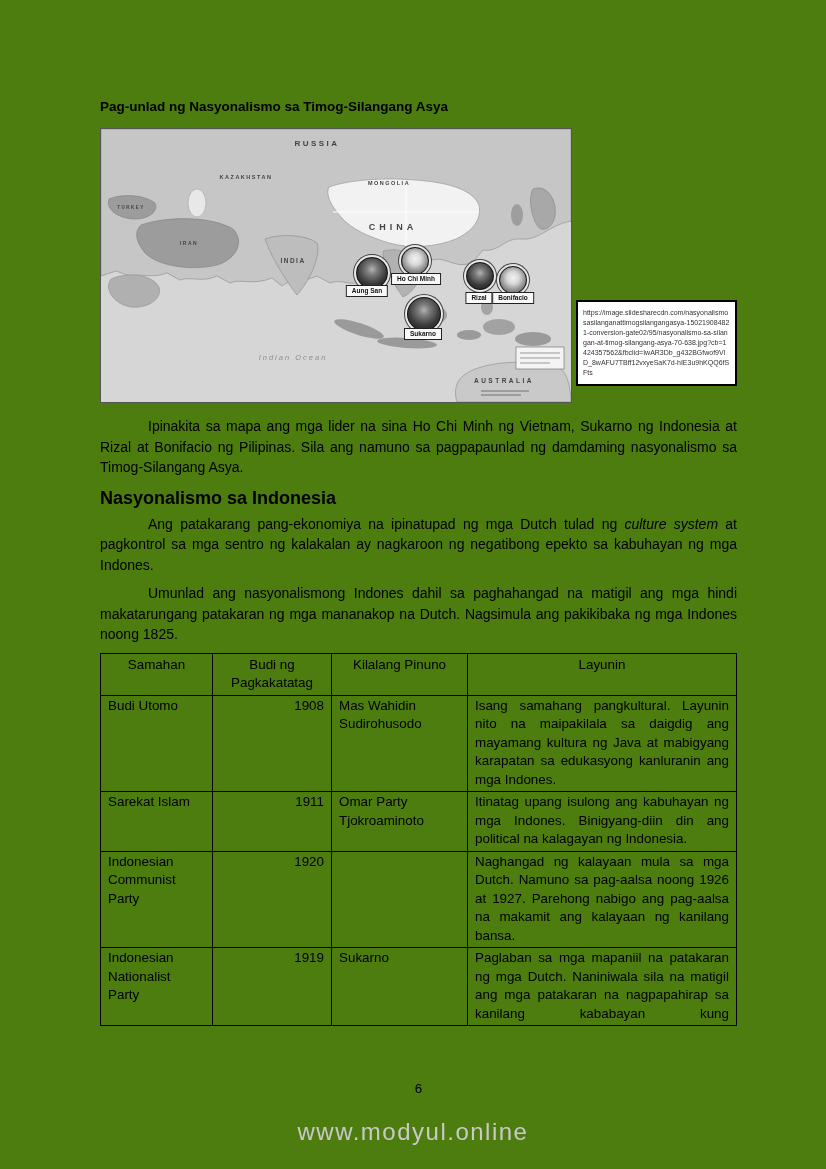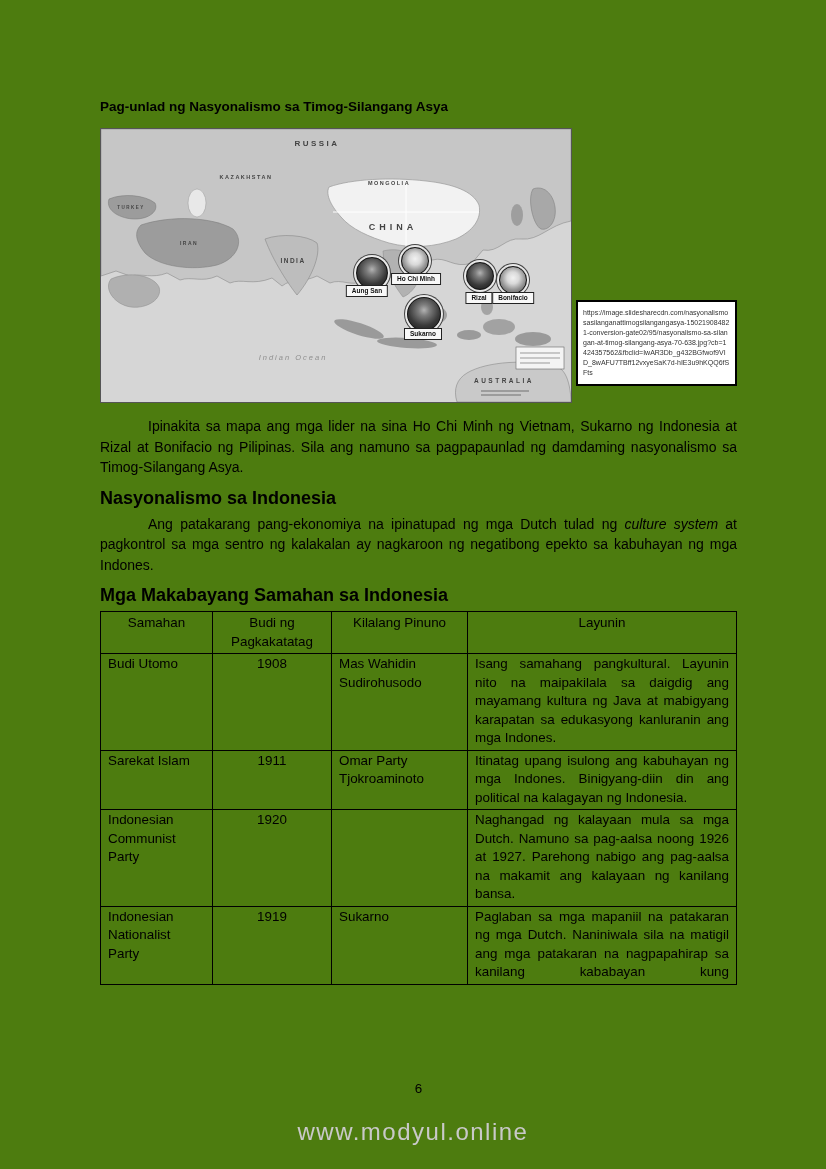--- a/index.html
+++ b/index.html
@@ -25,21 +25,21 @@
 
   
   .para{font-size:14px;line-height:20.5px;text-align:justify;text-indent:48px;margin:0 0 8px 0;}
   .sec-heading{font-size:18px;font-weight:bold;margin:12px 0 8px 0;line-height:16px;}
 
   
   table.samahan{border-collapse:collapse;table-layout:fixed;width:636px;margin-top:4px;}
   table.samahan th,table.samahan td{border:1.6px solid #000;vertical-align:top;
        font-size:13.4px;line-height:18.5px;padding:1px 7px 2px 7px;}
   table.samahan th{text-align:center;font-weight:normal;padding-top:2px;}
-  td.c-taon{text-align:center;}
+  td.c-taon{text-align:right;}
   td.c-layunin{text-align:justify;}
   td.c-layunin.cont{text-align-last:justify;}
 
   .page-number{position:absolute;left:100px;top:1081px;width:637px;text-align:center;
                font-size:13.4px;color:#000;}
   .watermark{position:absolute;left:0;top:1118px;width:826px;text-align:center;
              font-size:24px;color:#c9c9c9;letter-spacing:1.5px;}
 
   
   .geo{fill:#444;font-family:"Liberation Sans",sans-serif;font-weight:bold;}
@@ -133,22 +133,22 @@
         <div class="source-url">https://image.slidesharecdn.com/nasyonalismosasilanganattimogsilangangasya-150219084821-conversion-gate02/95/nasyonalismo-sa-silangan-at-timog-silangang-asya-70-638.jpg?cb=1424357562&amp;fbclid=IwAR3Db_g432BGfwof9VID_8wAFU7TBff12vxyeSaK7d-hIE3u9hKQQ6fSFts</div>
       </div>
     </div>
 
     <p class="para">Ipinakita sa mapa ang mga lider na sina Ho Chi Minh ng Vietnam, Sukarno ng Indonesia at Rizal at Bonifacio ng Pilipinas. Sila ang namuno sa pagpapaunlad ng damdaming nasyonalismo sa Timog-Silangang Asya.</p>
 
     <h2 class="sec-heading">Nasyonalismo sa Indonesia</h2>
 
     <p class="para"><span>Ang patakarang pang-ekonomiya na ipinatupad ng mga Dutch tulad ng </span><i>culture system</i><span> at pagkontrol sa mga sentro ng kalakalan ay nagkaroon ng negatibong epekto sa kabuhayan ng mga Indones.</span></p>
 
+    <p class="para">Umunlad ang nasyonalismong Indones dahil sa paghahangad na matigil ang mga hindi makatarungang patakaran ng mga mananakop na Dutch. Nagsimula ang pakikibaka ng mga Indones noong 1825.</p>
 
-    <h2 class="sec-heading">Mga Makabayang Samahan sa Indonesia</h2>
 
     <table class="samahan">
       <colgroup>
         <col style="width:112px">
           <col style="width:119px">
           <col style="width:136px">
           <col style="width:269px">
       </colgroup>
       <thead>
         <tr>

